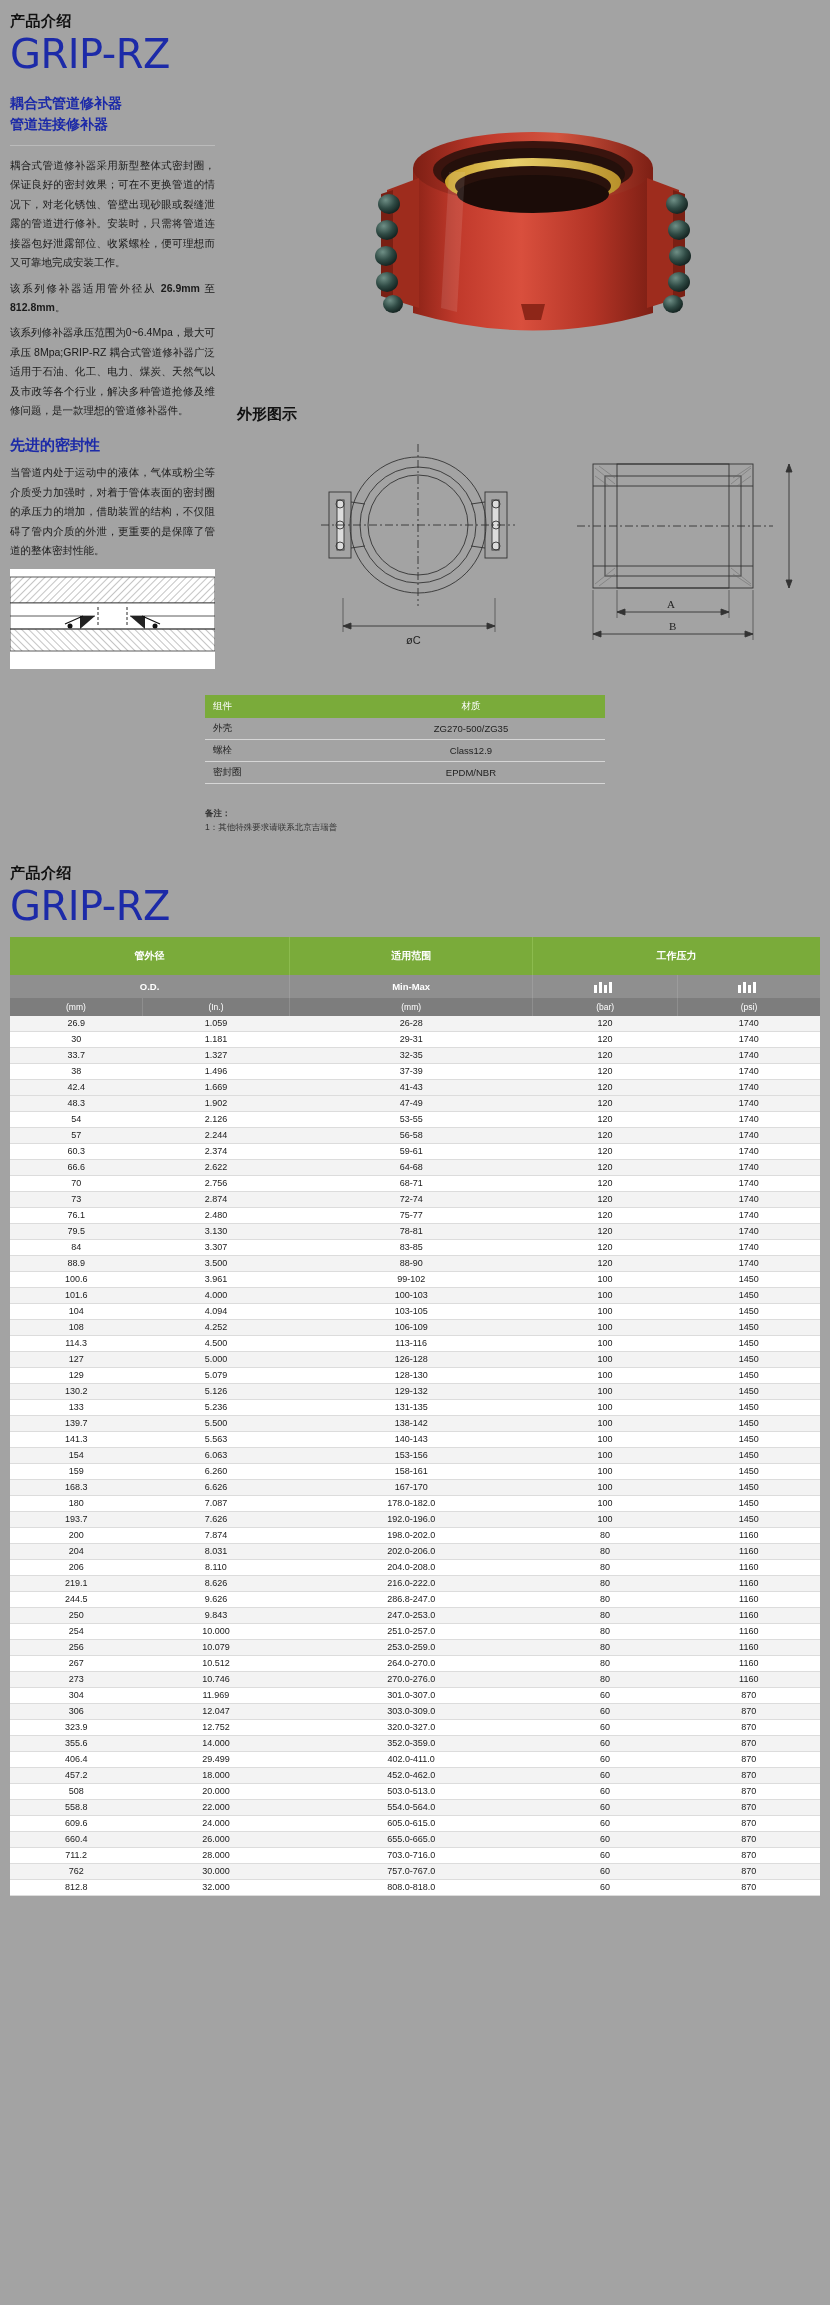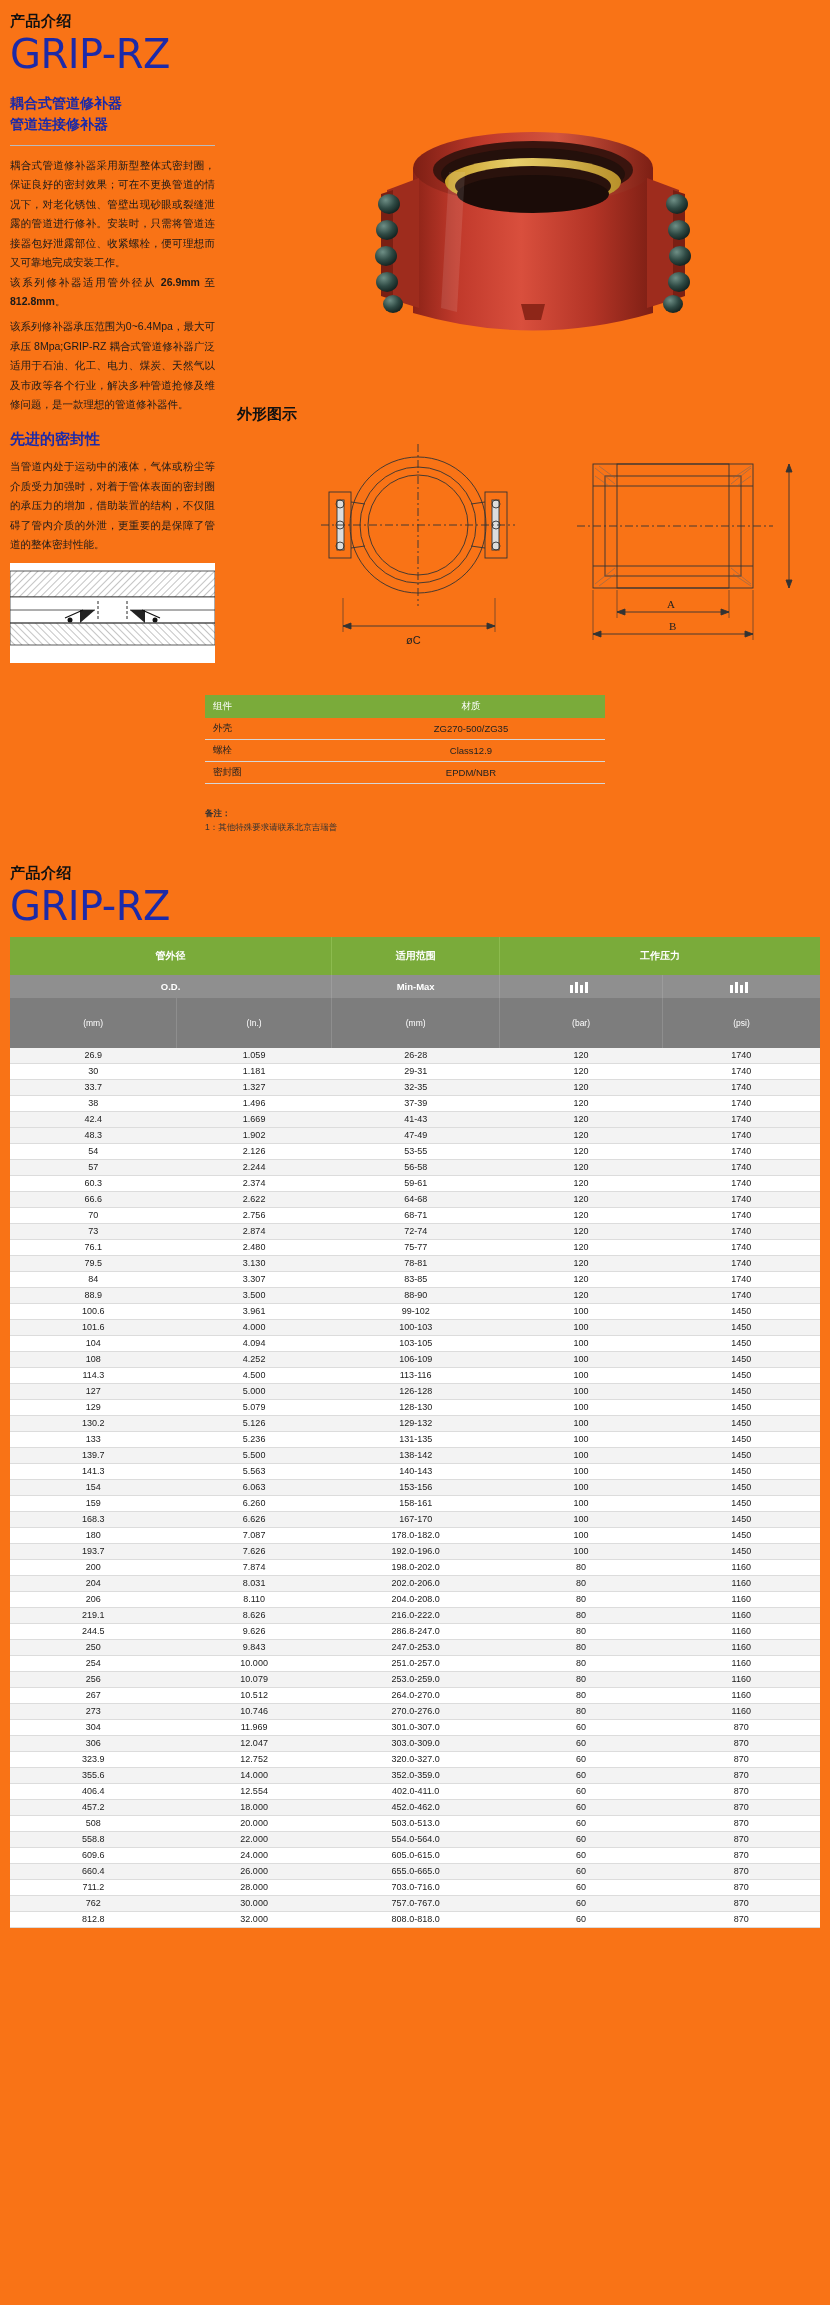--- a/index.html
+++ b/index.html
@@ -5,21 +5,21 @@
   * { box-sizing: border-box; }
   html, body {
     margin: 0; padding: 0;
     background: #ffffff;
     font-family: "Liberation Sans", "DejaVu Sans", sans-serif;
   }
   .page {
     width: 830px;
     min-height: 2305px;
     position: relative;
-    background: #f97316;
+    background: #a3a3a3;
     overflow: hidden;
   }
 
   
   .sec-head {
     padding: 12px 10px 0 10px;
   }
   .kicker {
     font-size: 15px;
     font-weight: bold;
@@ -145,21 +145,21 @@
     padding: 12px 4px;
     text-align: center;
     border-right: 1px solid #8cbb4e;
   }
   .spec-table th.grp:last-child { border-right: none; }
   .spec-table th.unit {
     background: #7d7d7d;
     color: #fff;
     font-weight: normal;
     font-size: 8.5px;
-    padding: 20px;
+    padding: 4px;
     text-align: center;
     border-right: 1px solid #8e8e8e;
   }
   .spec-table th.unit:last-child { border-right: none; }
   .spec-table th.sub {
     background: #8f8f8f;
     color: #fff;
     font-weight: bold;
     font-size: 9.5px;
     padding: 5px 4px;
@@ -191,21 +191,21 @@
 
   <div class="top-area">
 
     <div class="left-col">
       <div class="sub-title">
         <div>耦合式管道修补器</div>
         <div>管道连接修补器</div>
       </div>
       <hr class="rule">
       <div class="body-text">耦合式管道修补器采用新型整体式密封圈，保证良好的密封效果；可在不更换管道的情况下，对老化锈蚀、管壁出现砂眼或裂缝泄露的管道进行修补。安装时，只需将管道连接器包好泄露部位、收紧螺栓，便可理想而又可靠地完成安装工作。</div>
-      <div class="body-text" style="">
+      <div class="body-text" style="margin-top:6px;">
         <span>该系列修补器适用管外径从 </span><b>26.9mm</b><span> 至 </span><b>812.8mm</b><span>。</span>
       </div>
       <div class="body-text" style="margin-top:6px;">该系列修补器承压范围为0~6.4Mpa，最大可承压 8Mpa;GRIP-RZ 耦合式管道修补器广泛适用于石油、化工、电力、煤炭、天然气以及市政等各个行业，解决多种管道抢修及维修问题，是一款理想的管道修补器件。</div>
 
       <div class="sec-title-blue">先进的密封性</div>
       <div class="body-text">当管道内处于运动中的液体，气体或粉尘等介质受力加强时，对着于管体表面的密封圈的承压力的增加，借助装置的结构，不仅阻碍了管内介质的外泄，更重要的是保障了管道的整体密封性能。</div>
 
       <div class="hatch-box">
         <svg width="205" height="100" viewBox="0 0 205 100" xmlns="http://www.w3.org/2000/svg">
           <defs>
@@ -772,21 +772,21 @@
           </tr>
           <tr class="alt">
             <td>355.6</td>
             <td>14.000</td>
             <td>352.0-359.0</td>
             <td>60</td>
             <td>870</td>
           </tr>
           <tr class="plain">
             <td>406.4</td>
-            <td>12.554</td>
+            <td>29.499</td>
             <td>402.0-411.0</td>
             <td>60</td>
             <td>870</td>
           </tr>
           <tr class="alt">
             <td>457.2</td>
             <td>18.000</td>
             <td>452.0-462.0</td>
             <td>60</td>
             <td>870</td>

